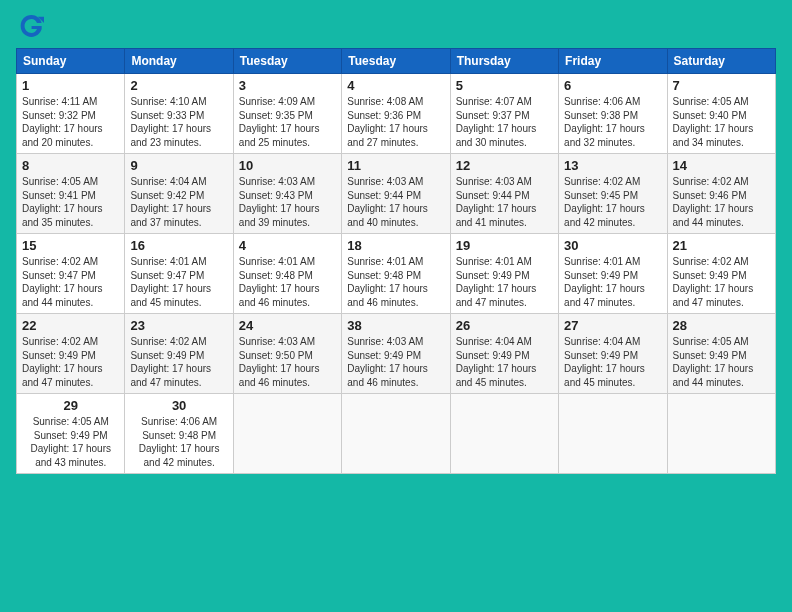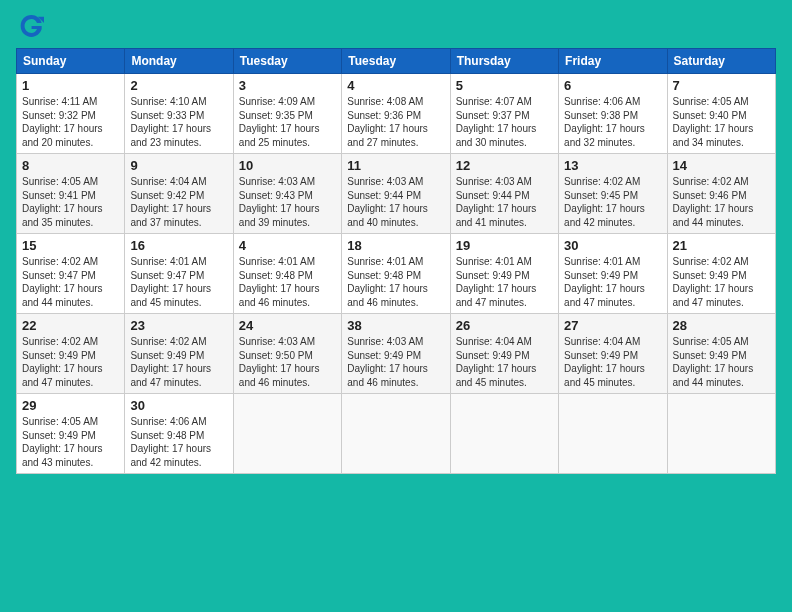--- a/index.html
+++ b/index.html
@@ -93,20 +93,21 @@
     .day-info {
       font-size: 10px;
       color: #333;
       line-height: 1.35;
     }
     .empty-cell {
       background: #f9f9f9 !important;
     }
     .last-row td {
       height: 68px;
+      text-align: center;
     }
   </style>
 </head>
 <body>
 
 <div class="page">
   <div class="header">
     <div class="logo">
       <svg class="logo-icon" viewBox="0 0 36 36">
         <path d="M6 18 C6 10 12 4 20 4 C26 4 31 8 33 14 L27 14 C25.5 10.5 23 9 20 9 C15 9 11 13 11 18 C11 23 15 27 20 27 C23 27 25.5 25.5 27 22 L20 22 L20 18 L33 18 L33 22 C31 28 26 32 20 32 C12 32 6 26 6 18 Z" fill="#1565c0"></path>

